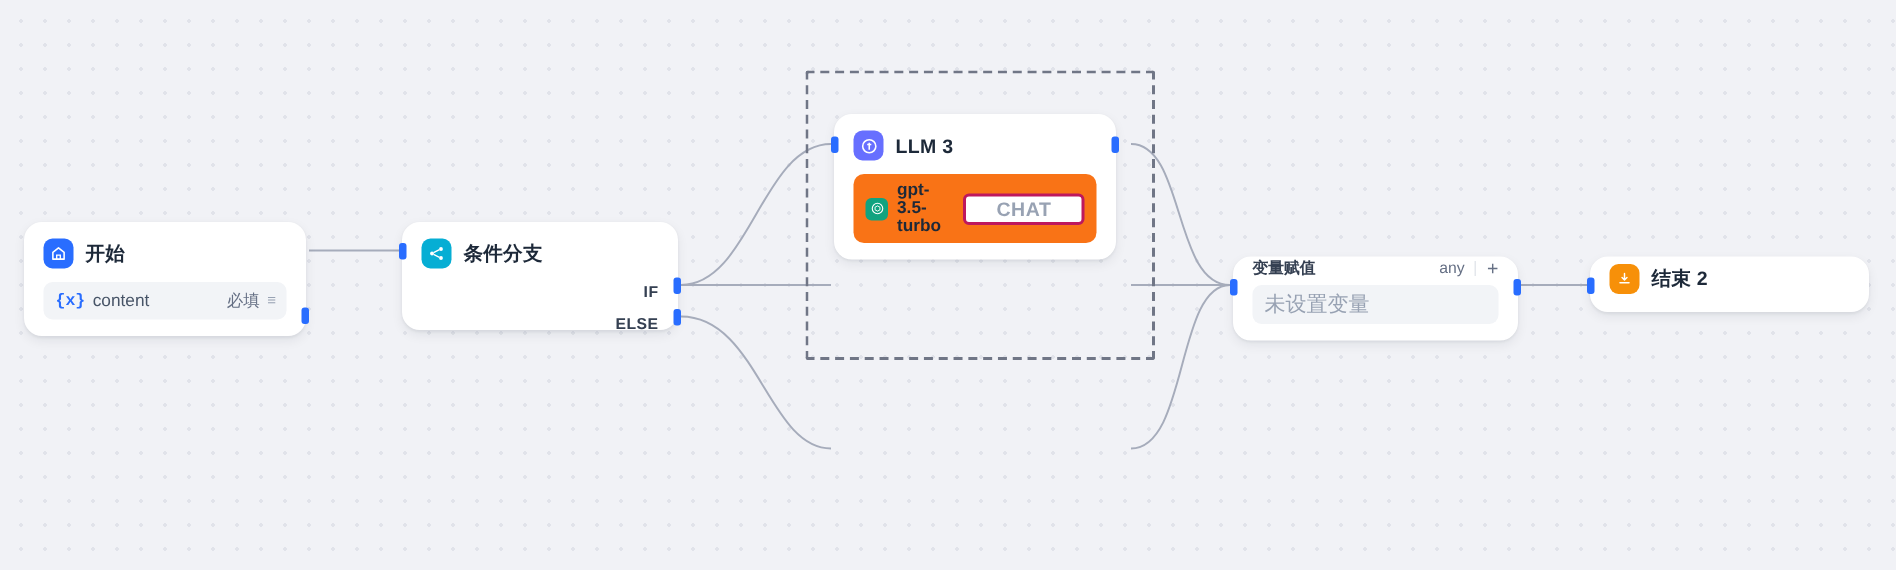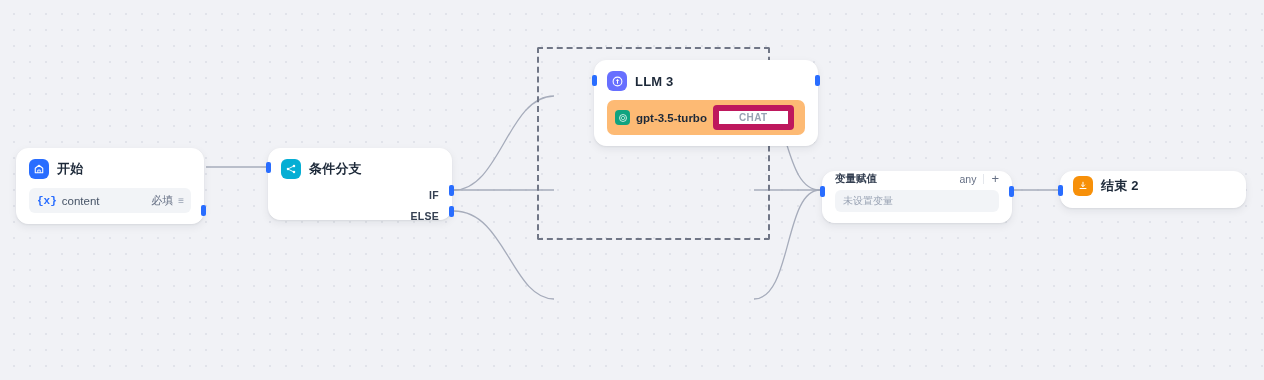--- a/index.html
+++ b/index.html
@@ -131,49 +131,49 @@
   }
   .branch-label {
     font-size: 10.5px;
     font-weight: bold;
     color: #354052;
     line-height: 21px;
     letter-spacing: 0.3px;
   }
 
   
-  #node-llm3 { left: 556px; top: 60px;  width: 224px; margin-left: 38px; }
+  #node-llm3 { left: 556px; top: 76px;  width: 188px; }
   #node-llm4 { left: 556px; top: 171px; width: 196px; height: 37px; }
   #node-llm5 { left: 556px; top: 280px; width: 196px; height: 37px; }
   #node-llm4 .node-header, #node-llm5 .node-header { padding: 8px 12px; }
 
   .model-row {
     display: flex;
     align-items: center;
     gap: 6px;
-    background: #fdba74;
+    background: #f97316;
     border-radius: 7px;
     padding: 5px 8px;
   }
   .model-icon {
     width: 15px; height: 15px;
     border-radius: 4px;
     background: #10a37f;
     flex: none;
     display: flex; align-items: center; justify-content: center;
   }
   .model-name {
     font-size: 11.5px;
     color: #1d2939;
     font-weight: bold;
   }
   .model-badge {
-    font-size: 10px;
+    font-size: 13px;
     color: #98a2b3;
-    border: 6px solid #be185d;
+    border: 2px solid #be185d;
     background: #ffffff;
     border-radius: 4px;
     padding: 1px 20px;
     letter-spacing: 0.4px;
     font-weight: bold;
   }
 
   
   #node-agg { left: 822px; top: 171px; width: 190px; }
   .agg-sub {
@@ -190,21 +190,21 @@
   }
   .agg-type { font-size: 10.5px; color: #667085; }
   .agg-divider {
     width: 1px; height: 10px; background: #e4e7ec; margin: 0 7px;
   }
   .agg-plus { font-size: 13px; color: #667085; line-height: 10px; }
   .agg-empty {
     background: #f2f4f7;
     border-radius: 6px;
     padding: 4px 8px;
-    font-size: 10px;
+    font-size: 14px;
     color: #98a2b3;
   }
 
   
   #node-end { left: 1060px; top: 171px; width: 186px; height: 37px; }
   #node-end .node-header { padding: 4px 12px; }
 </style>
 </head>
 <body>
 

